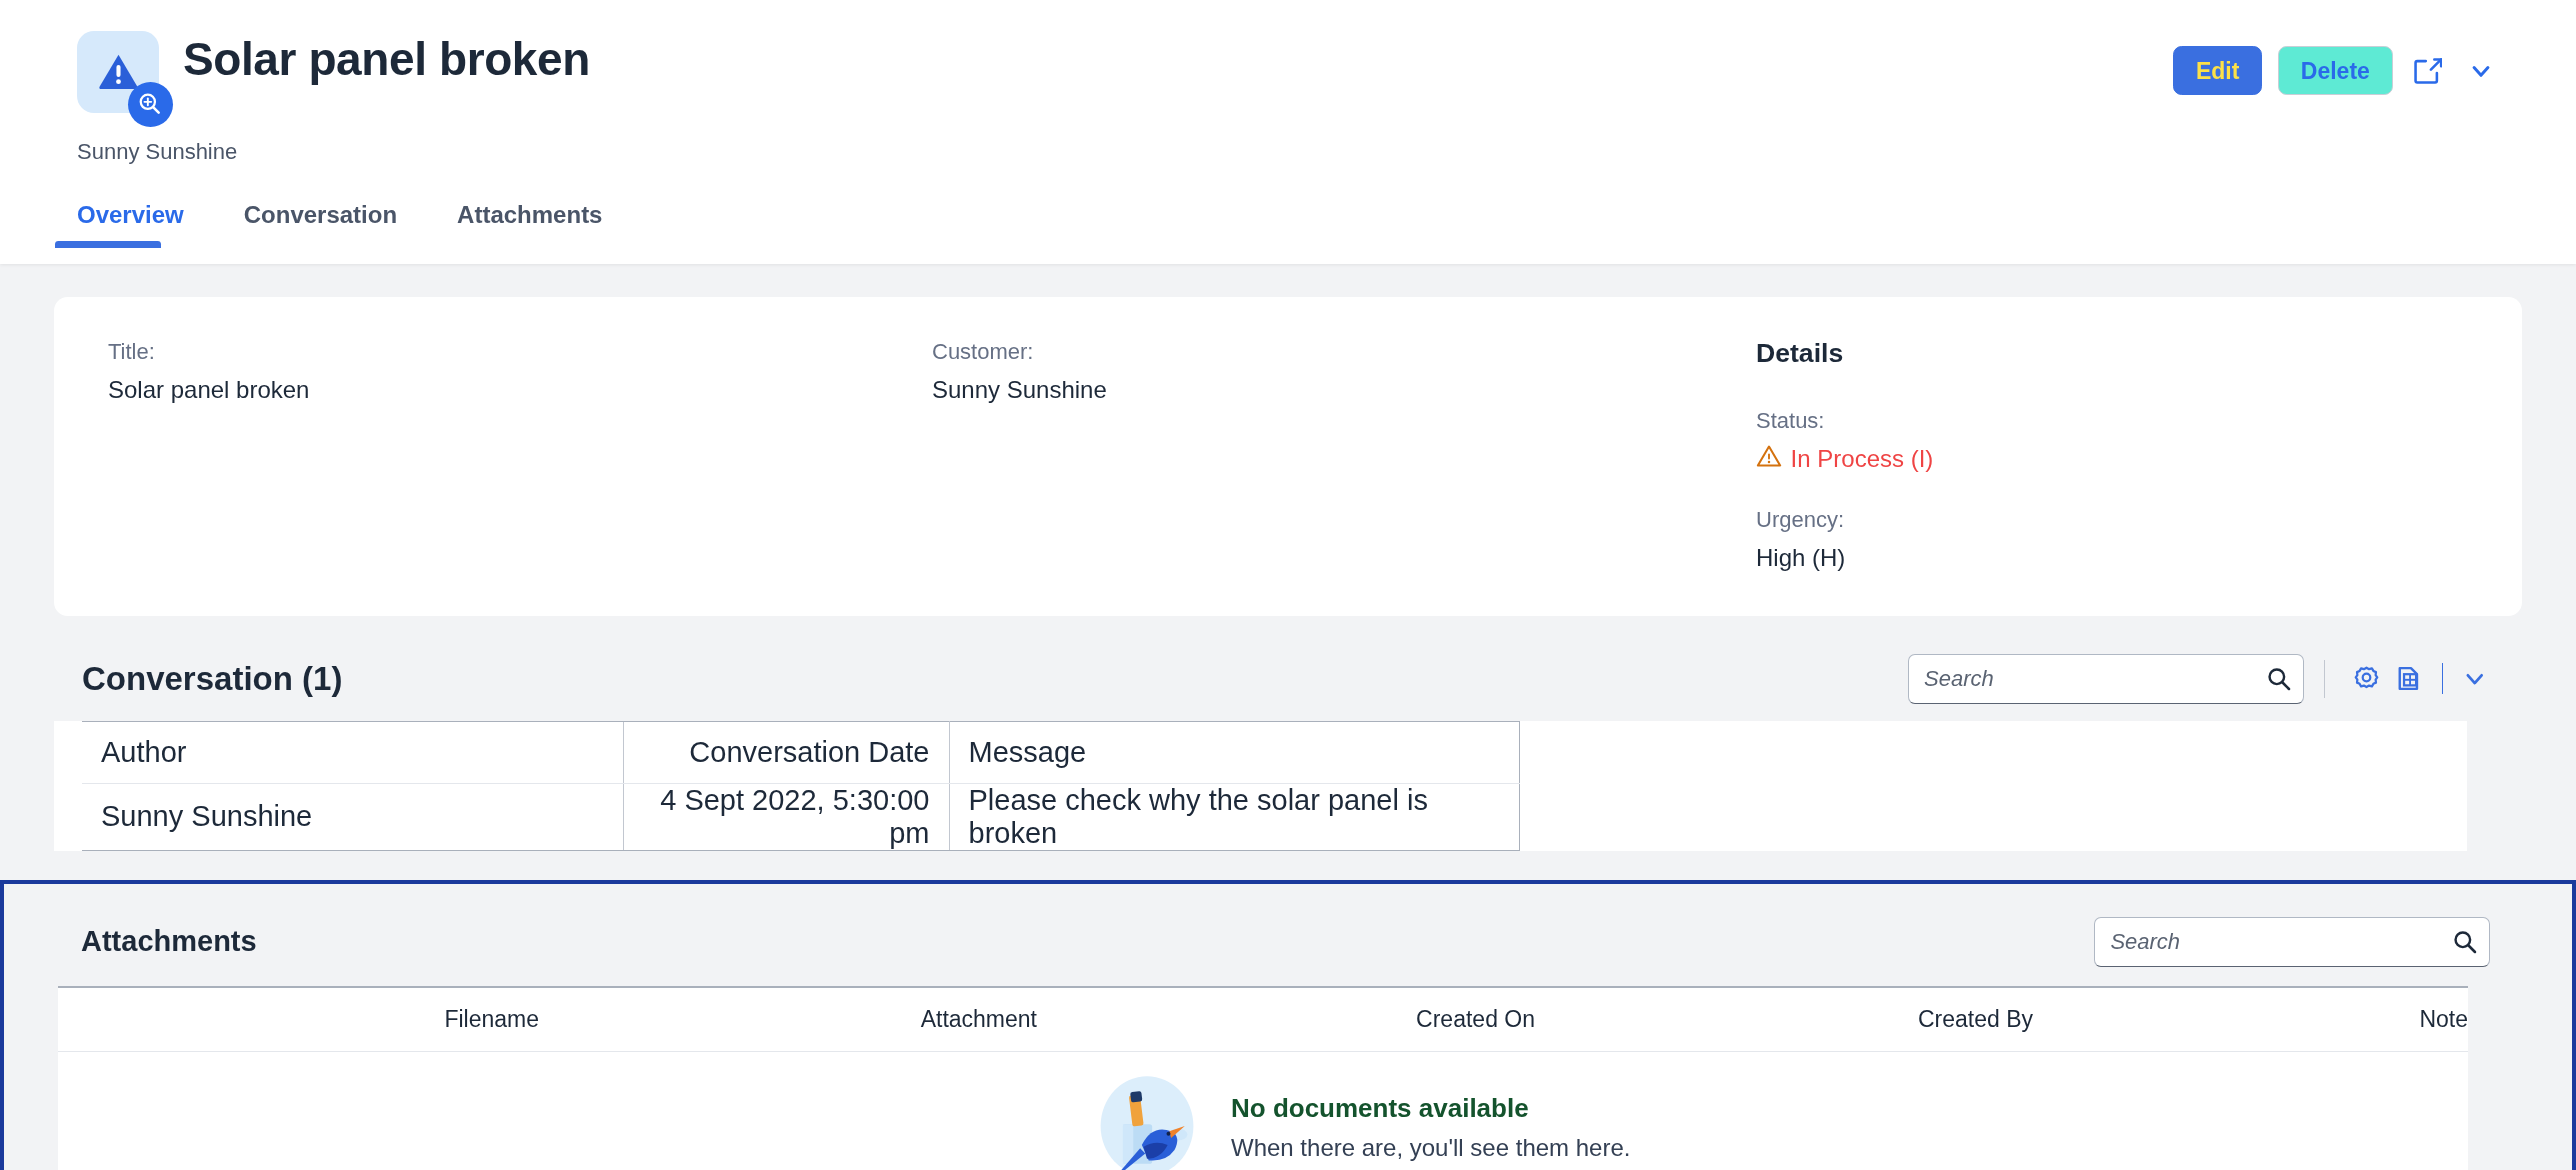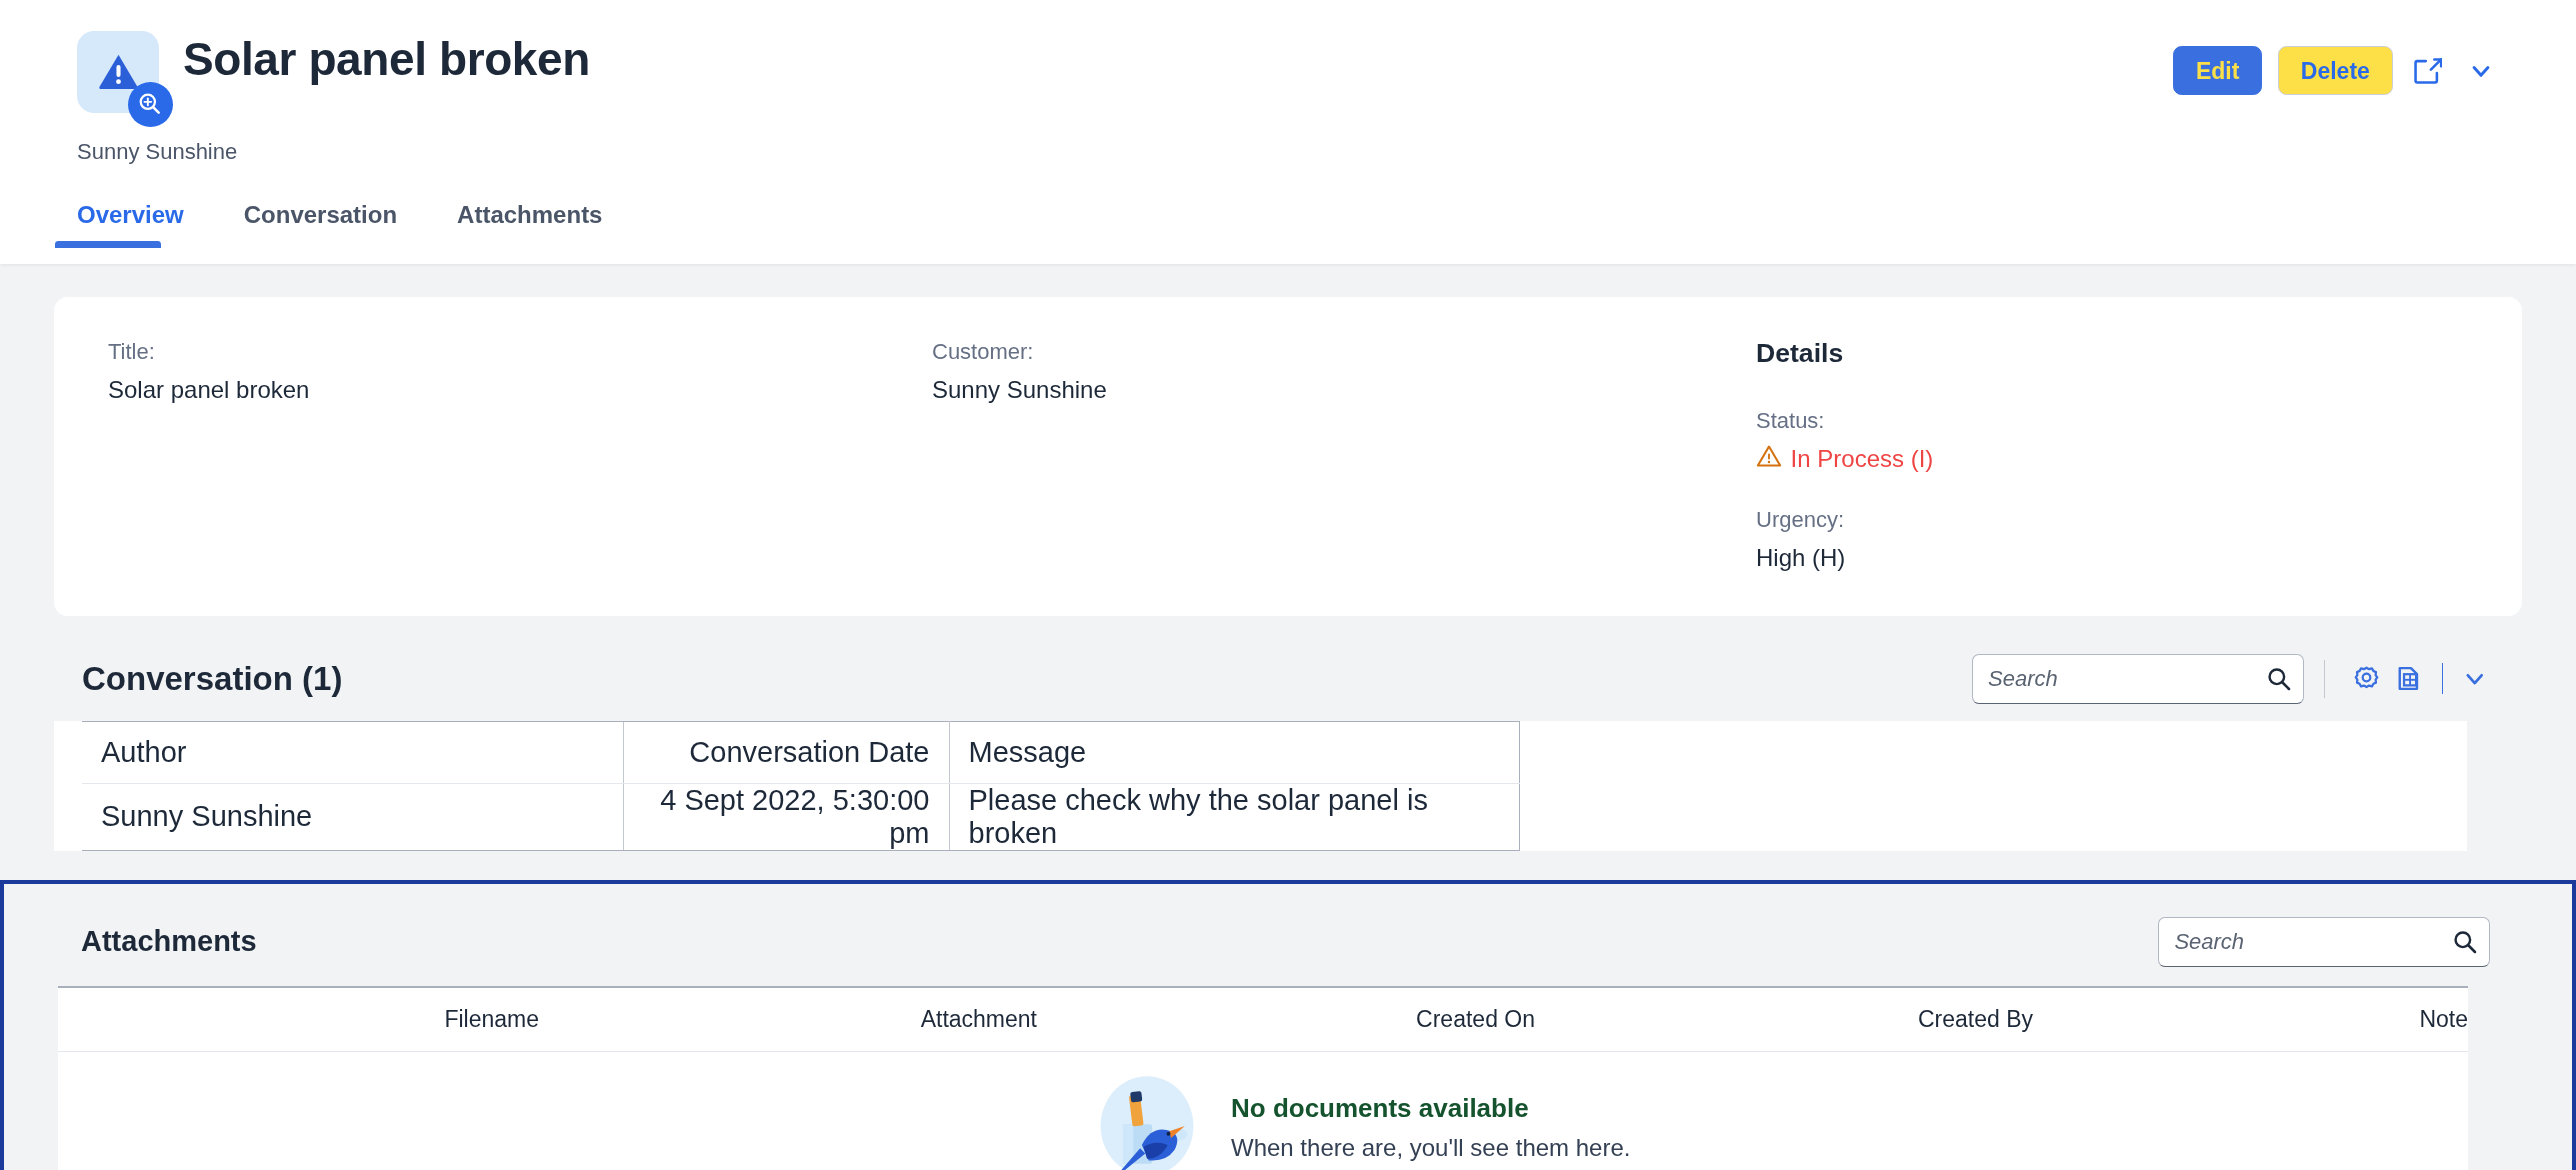--- a/index.html
+++ b/index.html
@@ -91,21 +91,21 @@
     padding: 10.3px 22px;
     cursor: pointer;
     line-height: 1.15;
   }
   .btn-primary {
     background: #3a6fe0;
     color: #fde047;
     border: 0.9px solid #3a6fe0;
   }
   .btn-secondary {
-    background: #fde047;
+    background: #5eead4;
     color: #2a6ae9;
     border: 0.9px solid #c9ced6;
   }
 
   .icon-btn {
     background: none;
     border: none;
     cursor: pointer;
     display: flex;
     align-items: center;
@@ -210,21 +210,21 @@
   }
 
   .toolbar {
     display: flex;
     align-items: center;
     gap: 0;
   }
 
   .search-box {
     position: relative;
-    width: 332px;
+    width: 396px;
     height: 50px;
   }
   .search-box input {
     width: 100%;
     height: 100%;
     border: 0.9px solid #b0b8c4;
     border-bottom-color: #5a6372;
     border-radius: 6.9px;
     background: #ffffff;
     font-family: "Liberation Sans", sans-serif;

